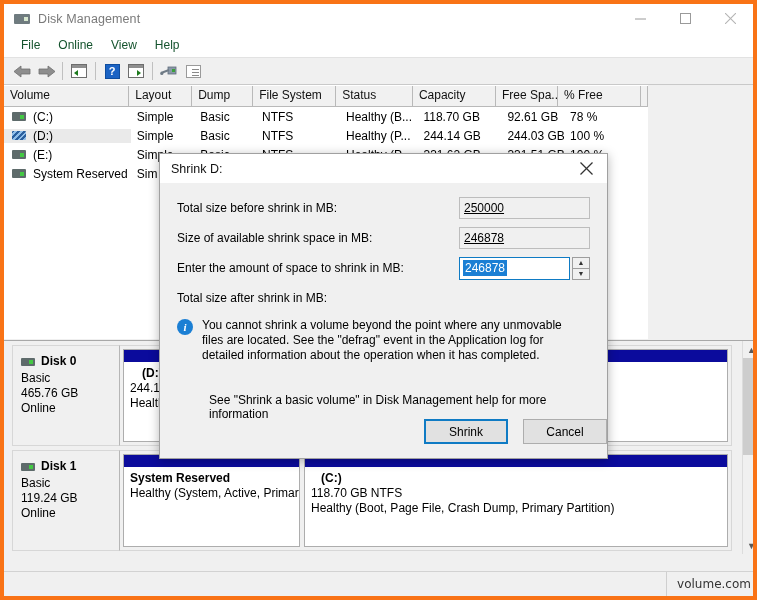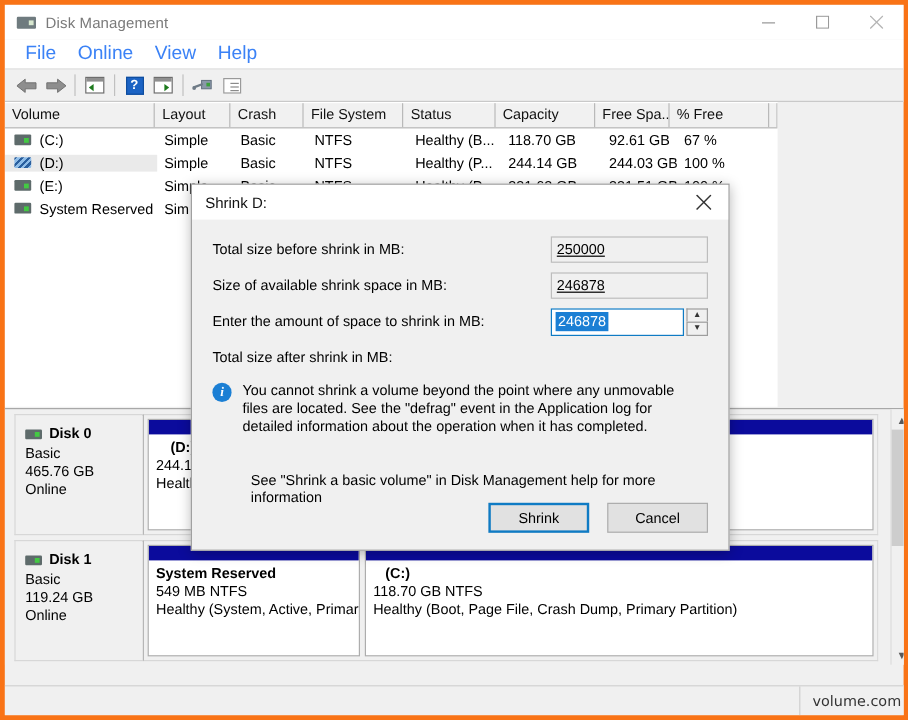--- a/index.html
+++ b/index.html
@@ -83,22 +83,22 @@
     width: 100%;
     height: 24px;
     background: #ffffff;
     display: flex;
     align-items: center;
     padding-left: 8px;
     box-sizing: border-box;
   }
   .menu-item {
     padding: 2px 9px;
-    font-size: 16px;
-    color: #3b82f6;
+    font-size: 12px;
+    color: #14532d;
   }
 
   
   .toolbar {
     position: absolute;
     left: 0; top: 53px;
     width: 100%;
     height: 28px;
     background: #f0f0f0;
     border-top: 1px solid #e2e2e2;
@@ -516,21 +516,21 @@
     color: #000;
   }
   .help-line {
     margin-top: 30px;
     margin-left: 32px;
     font-size: 12px;
     color: #000;
   }
   .dlg-buttons {
     position: absolute;
-    right: 17px; bottom: 14px;
+    right: 0; bottom: 14px;
     display: flex;
   }
   .dbtn {
     width: 84px;
     height: 25px;
     background: #e1e1e1;
     border: 1px solid #adadad;
     font-size: 12px;
     display: flex;
     align-items: center;
@@ -628,41 +628,41 @@
           <i style="top:6px"></i>
           <i style="top:9px"></i>
       </span>
     </div>
   </div>
 
   <div class="vol-panel">
     <div class="vol-header">
       <div class="vh-cell" style="width:136px">Volume</div>
       <div class="vh-cell" style="width:68px">Layout</div>
-      <div class="vh-cell" style="width:66px">Crash</div>
+      <div class="vh-cell" style="width:66px">Dump</div>
       <div class="vh-cell" style="width:90px">File System</div>
       <div class="vh-cell" style="width:83px">Status</div>
       <div class="vh-cell" style="width:90px">Capacity</div>
       <div class="vh-cell" style="width:67px">Free Spa...</div>
       <div class="vh-cell" style="width:90px">% Free</div>
       <div class="vh-cell" style="flex:1"></div>
     </div>
 
     <div class="vol-row">
       <div class="vr-cell first" style="width:136px">
         <span class="vol-icon"></span>
         <span>(C:)</span>
       </div>
       <div class="vr-cell" style="width:68px">Simple</div>
       <div class="vr-cell" style="width:66px">Basic</div>
       <div class="vr-cell" style="width:90px">NTFS</div>
       <div class="vr-cell" style="width:83px">Healthy (B...</div>
       <div class="vr-cell" style="width:90px">118.70 GB</div>
       <div class="vr-cell" style="width:67px">92.61 GB</div>
-      <div class="vr-cell" style="width:90px">67 %</div>
+      <div class="vr-cell" style="width:90px">78 %</div>
     </div>
 
     <div class="vol-row sel">
       <div class="vr-cell first" style="width:136px">
         <span class="vol-icon striped"></span>
         <span>(D:)</span>
       </div>
       <div class="vr-cell" style="width:68px">Simple</div>
       <div class="vr-cell" style="width:66px">Basic</div>
       <div class="vr-cell" style="width:90px">NTFS</div>
@@ -742,21 +742,20 @@
           </div>
           <div>Basic</div>
           <div>119.24 GB</div>
           <div>Online</div>
         </div>
         <div class="parts">
           <div class="part" style="width:177px">
             <div class="cap"></div>
             <div class="body">
               <div class="p1">System Reserved</div>
-              <div>549 MB NTFS</div>
               <div>Healthy (System, Active, Primary P</div>
             </div>
           </div>
           <div class="part" style="flex:1">
             <div class="cap"></div>
             <div class="body">
               <div class="p1" style="padding-left:10px">(C:)</div>
               <div>118.70 GB NTFS</div>
               <div>Healthy (Boot, Page File, Crash Dump, Primary Partition)</div>
             </div>

